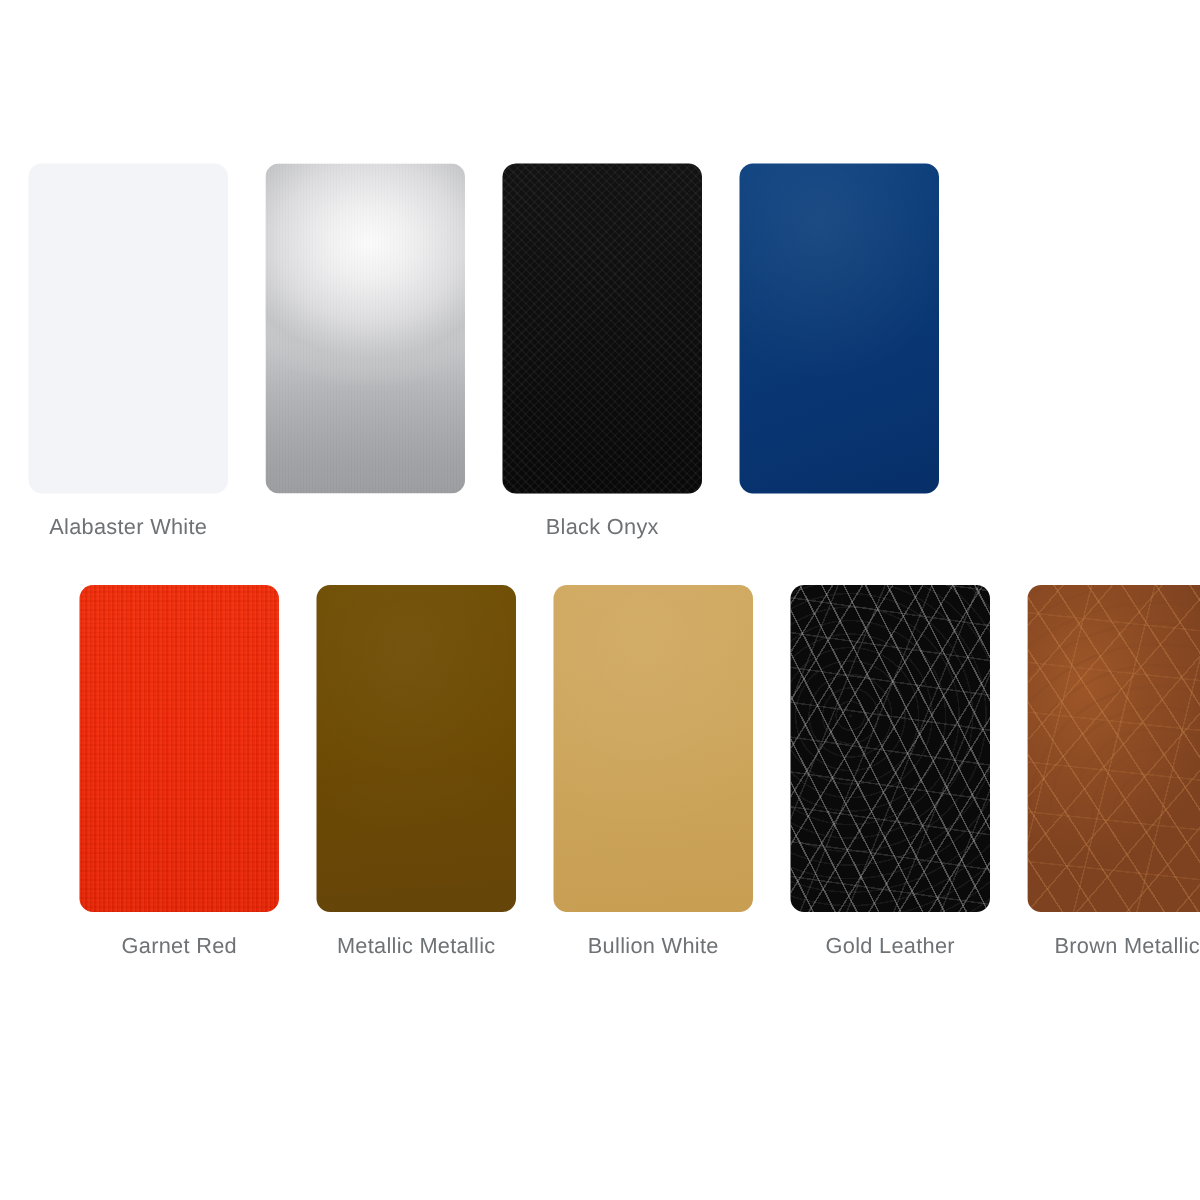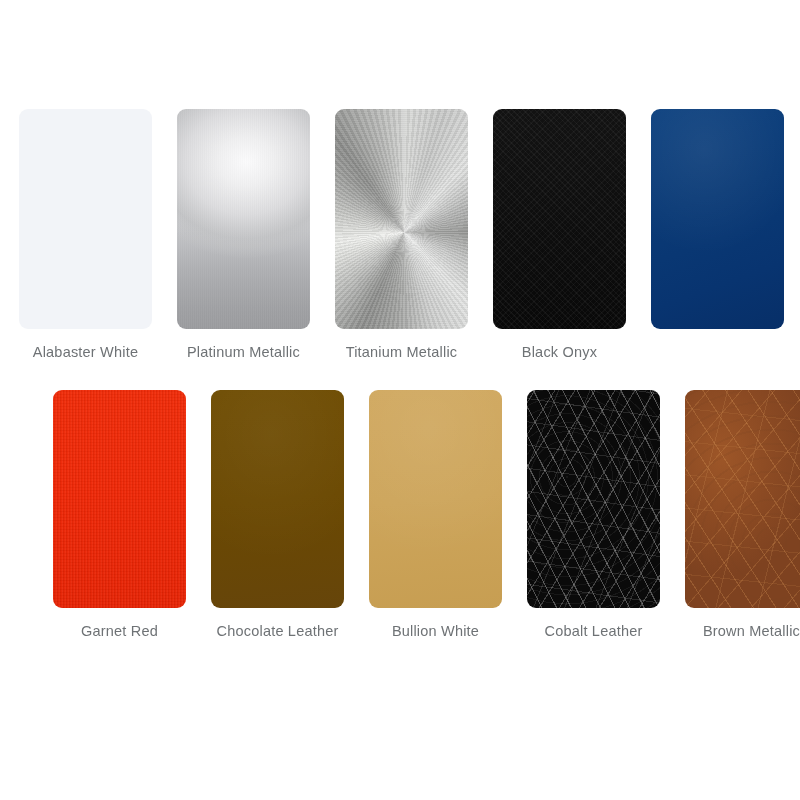--- a/index.html
+++ b/index.html
@@ -223,29 +223,22 @@
       <div class="swatch-tile m-alabaster">
         <div class="tex"></div>
       </div>
       <div class="swatch-label">Alabaster White</div>
     </div>
 
     <div class="swatch-cell">
       <div class="swatch-tile m-platinum">
         <div class="tex"></div>
       </div>
-      <div class="swatch-label">Platinum Metallic</div>
-    </div>
-
-    <div class="swatch-cell">
-      <div class="swatch-tile m-titanium">
-        <div class="tex"></div>
-      </div>
-      <div class="swatch-label">Titanium Metallic</div>
-    </div>
+    </div>
+
 
     <div class="swatch-cell">
       <div class="swatch-tile m-onyx">
         <div class="tex"></div>
       </div>
       <div class="swatch-label">Black Onyx</div>
     </div>
 
     <div class="swatch-cell">
       <div class="swatch-tile m-cobalt">
@@ -261,35 +254,35 @@
       <div class="swatch-tile m-garnet">
         <div class="tex"></div>
       </div>
       <div class="swatch-label">Garnet Red</div>
     </div>
 
     <div class="swatch-cell">
       <div class="swatch-tile m-chocolate">
         <div class="tex"></div>
       </div>
-      <div class="swatch-label">Chocolate Leather</div>
+      <div class="swatch-label">Metallic Metallic</div>
     </div>
 
     <div class="swatch-cell">
       <div class="swatch-tile m-bullion">
         <div class="tex"></div>
       </div>
       <div class="swatch-label">Bullion White</div>
     </div>
 
     <div class="swatch-cell">
       <div class="swatch-tile m-blackleather">
         <div class="tex"></div>
       </div>
-      <div class="swatch-label">Cobalt Leather</div>
+      <div class="swatch-label">Gold Leather</div>
     </div>
 
     <div class="swatch-cell">
       <div class="swatch-tile m-brownleather">
         <div class="tex"></div>
       </div>
       <div class="swatch-label">Brown Metallic</div>
     </div>
 
   </div>

